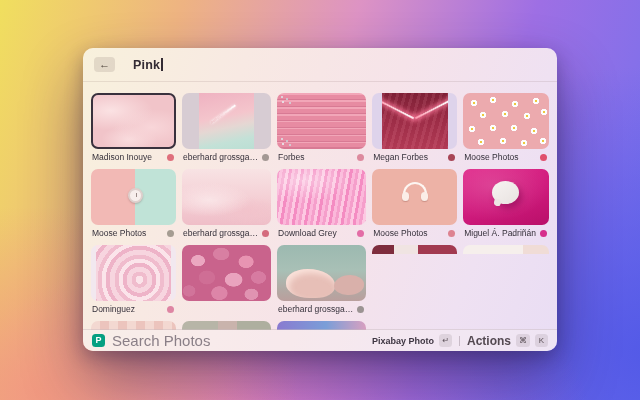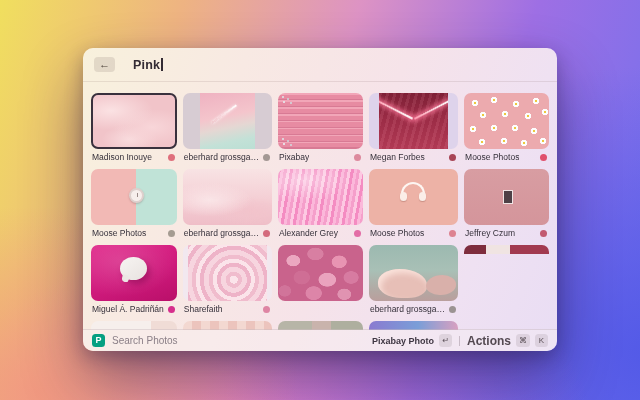--- a/index.html
+++ b/index.html
@@ -158,21 +158,21 @@
   .p4 { background:linear-gradient(90deg,#b7b5a7 0 40%, #c9b3ac 40% 62%, #aeaf9f 62%); }
   .p5 { background:linear-gradient(90deg,#8a7ad0 0%, #7a9ed8 55%, #d8a0c0 100%); }
 
   
   .ftr { position:absolute; left:0; right:0; bottom:0; height:22px;
          display:flex; align-items:center; padding:0 9px;
          border-top:1px solid rgba(120,90,100,0.16);
          background:rgba(250,243,243,0.35); }
   .pexels { width:13px; height:13px; border-radius:3.5px; display:flex; align-items:center;
             justify-content:center; color:#fff; font-size:9px; font-weight:700; line-height:1; }
-  .app-name { margin-left:7px; font-size:10px; color:#8a7f87; }
+  .app-name { margin-left:7px; font-size:15px; color:#8a7f87; }
   .ftr-right { margin-left:auto; display:flex; align-items:center; gap:5px; }
   .primary { font-size:9px; font-weight:700; color:#3e3642; }
   .kbd { min-width:13px; height:13px; padding:0 3px; border-radius:3.5px;
          background:rgba(95,75,85,0.13); color:#5c5159; font-size:8px;
          display:flex; align-items:center; justify-content:center; }
   .vsep { width:1px; height:10px; background:rgba(95,75,85,0.28); margin:0 2px; }
   .actions { font-size:12px; font-weight:600; color:#544a52; }
 </style>
 </head>
 <body>
@@ -202,21 +202,21 @@
         </div>
       <div class="meta">
           <span class="author">eberhard grossga…</span>
           <span class="dot" style="background: rgb(163, 152, 148);"></span>
         </div>
     </div>
 
     <div class="cell">
       <div class="thumb t-planks"></div>
       <div class="meta">
-          <span class="author">Pixabay</span>
+          <span class="author">Forbes</span>
           <span class="dot" style="background: rgb(221, 138, 158);"></span>
         </div>
     </div>
 
     <div class="cell">
       <div class="thumb t-neon">
           <div class="inset"></div>
         </div>
       <div class="meta">
           <span class="author">Megan Forbes</span>
@@ -264,61 +264,52 @@
       <div class="thumb t-cloudsoft"></div>
       <div class="meta">
           <span class="author">eberhard grossga…</span>
           <span class="dot" style="background: rgb(212, 107, 125);"></span>
         </div>
     </div>
 
     <div class="cell">
       <div class="thumb t-feathers"></div>
       <div class="meta">
-          <span class="author">Alexander Grey</span>
+          <span class="author">Download Grey</span>
           <span class="dot" style="background: rgb(227, 109, 166);"></span>
         </div>
     </div>
 
     <div class="cell">
       <div class="thumb t-headphones">
           <span class="hp"></span>
         </div>
       <div class="meta">
           <span class="author">Moose Photos</span>
           <span class="dot" style="background: rgb(221, 131, 145);"></span>
         </div>
     </div>
 
-    <div class="cell">
-      <div class="thumb t-building">
-          <span class="win"></span>
-        </div>
-      <div class="meta">
-          <span class="author">Jeffrey Czum</span>
-          <span class="dot" style="background: rgb(194, 90, 112);"></span>
-        </div>
-    </div>
 
     <div class="cell">
       <div class="thumb t-bubble">
           <span class="bub"></span>
         </div>
       <div class="meta">
           <span class="author">Miguel Á. Padriñán</span>
           <span class="dot" style="background: rgb(214, 46, 140);"></span>
         </div>
     </div>
 
     <div class="cell">
       <div class="thumb t-rose">
           <div class="inset"></div>
         </div>
       <div class="meta">
-          <span class="author">Sharefaith</span>
+          <span class="author">Dominguez</span>
           <span class="dot" style="background: rgb(222, 133, 163);"></span>
         </div>
     </div>
 
     <div class="cell">
       <div class="thumb t-hydrangea"></div>
     </div>
 
     <div class="cell">
       <div class="thumb t-cloudteal"></div>

